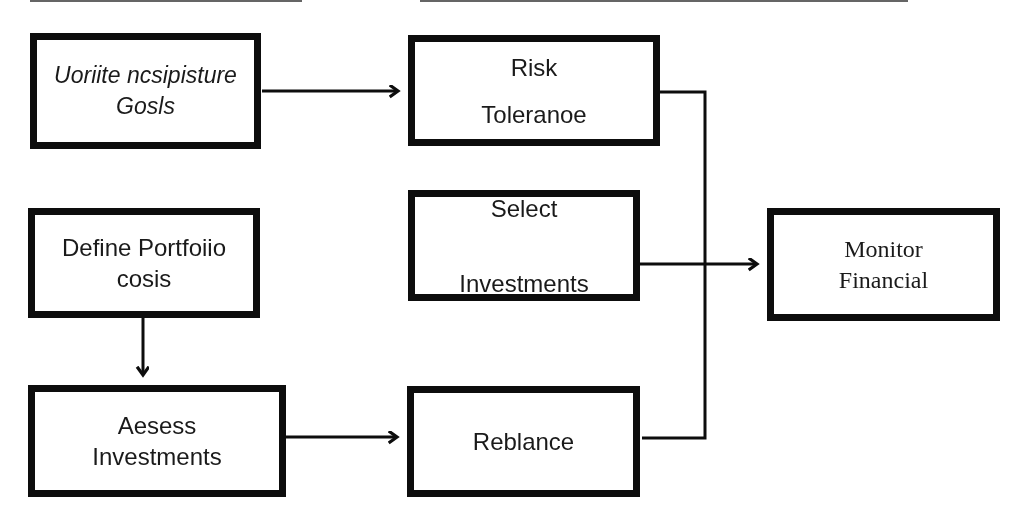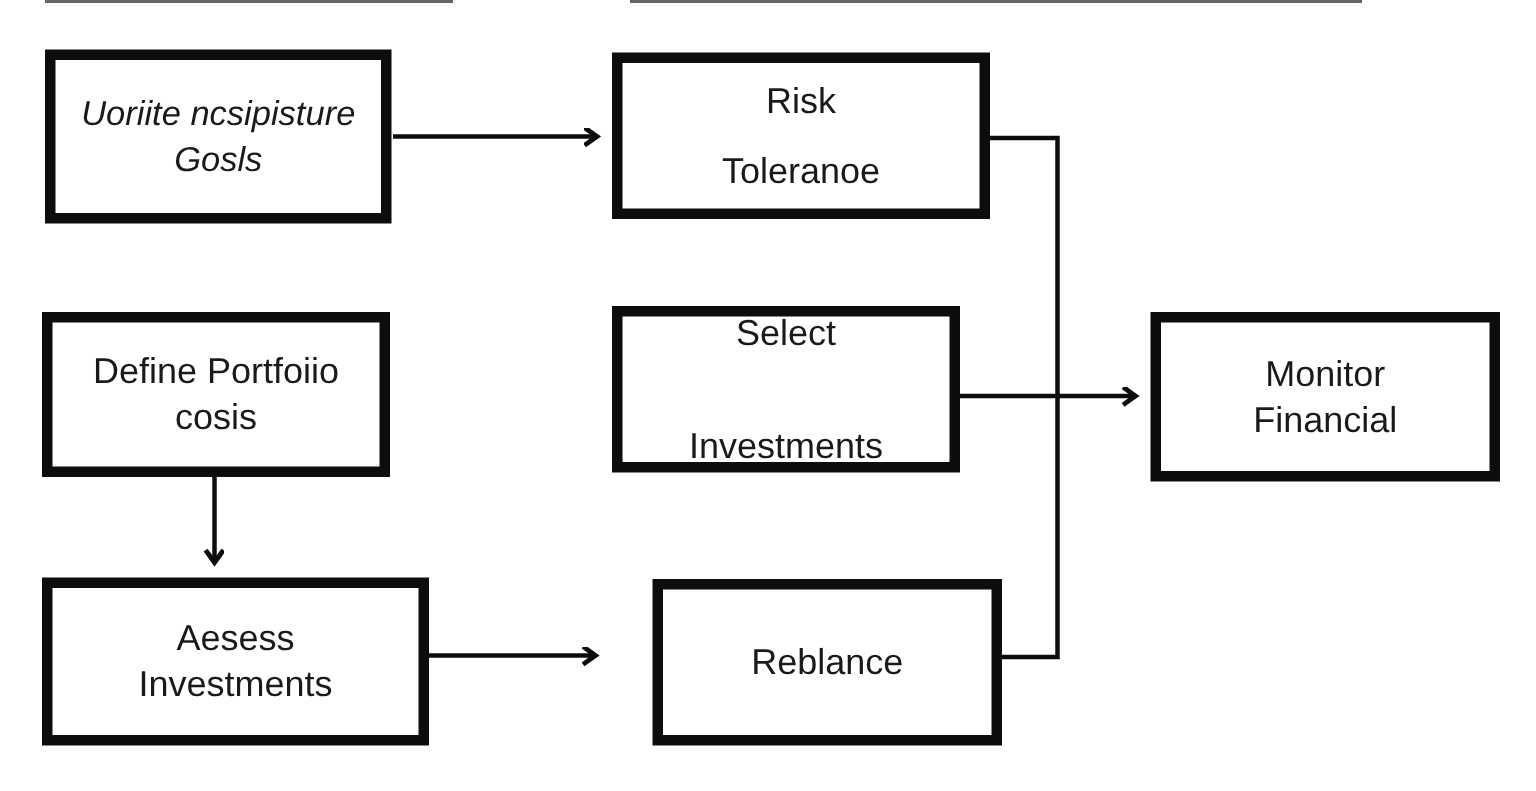--- a/index.html
+++ b/index.html
@@ -31,24 +31,24 @@
     justify-content: center;
     text-align: center;
     color: #1a1a1a;
     font-size: 24px;
     line-height: 31px;
     white-space: nowrap;
   }
   .node-goals        { left: 30px;  top: 33px;  width: 231px; height: 116px; font-size: 23px; font-style: italic; }
   .node-risk         { left: 408px; top: 35px;  width: 252px; height: 111px; gap: 16px; }
   .node-define       { left: 28px;  top: 208px; width: 232px; height: 110px; }
-  .node-select       { left: 408px; top: 204px; width: 232px; height: 111px; gap: 44px; }
-  .node-monitor      { left: 767px; top: 208px; width: 233px; height: 113px; }
+  .node-select       { left: 408px; top: 190px; width: 232px; height: 111px; gap: 44px; }
+  .node-monitor      { left: 767px; top: 208px; width: 233px; height: 113px; font-family: Liberation Serif, serif; }
   .node-assess       { left: 28px;  top: 385px; width: 258px; height: 112px; }
-  .node-rebalance    { left: 407px; top: 386px; width: 233px; height: 111px; margin-left: 28px; }
+  .node-rebalance    { left: 407px; top: 386px; width: 233px; height: 111px; }
   .edge-artifact {
     position: absolute;
     top: 0;
     height: 2px;
     background: #4a4a4a;
     opacity: 0.85;
   }
   .artifact-1 { left: 30px;  width: 272px; }
   .artifact-2 { left: 420px; width: 488px; }
 </style>

